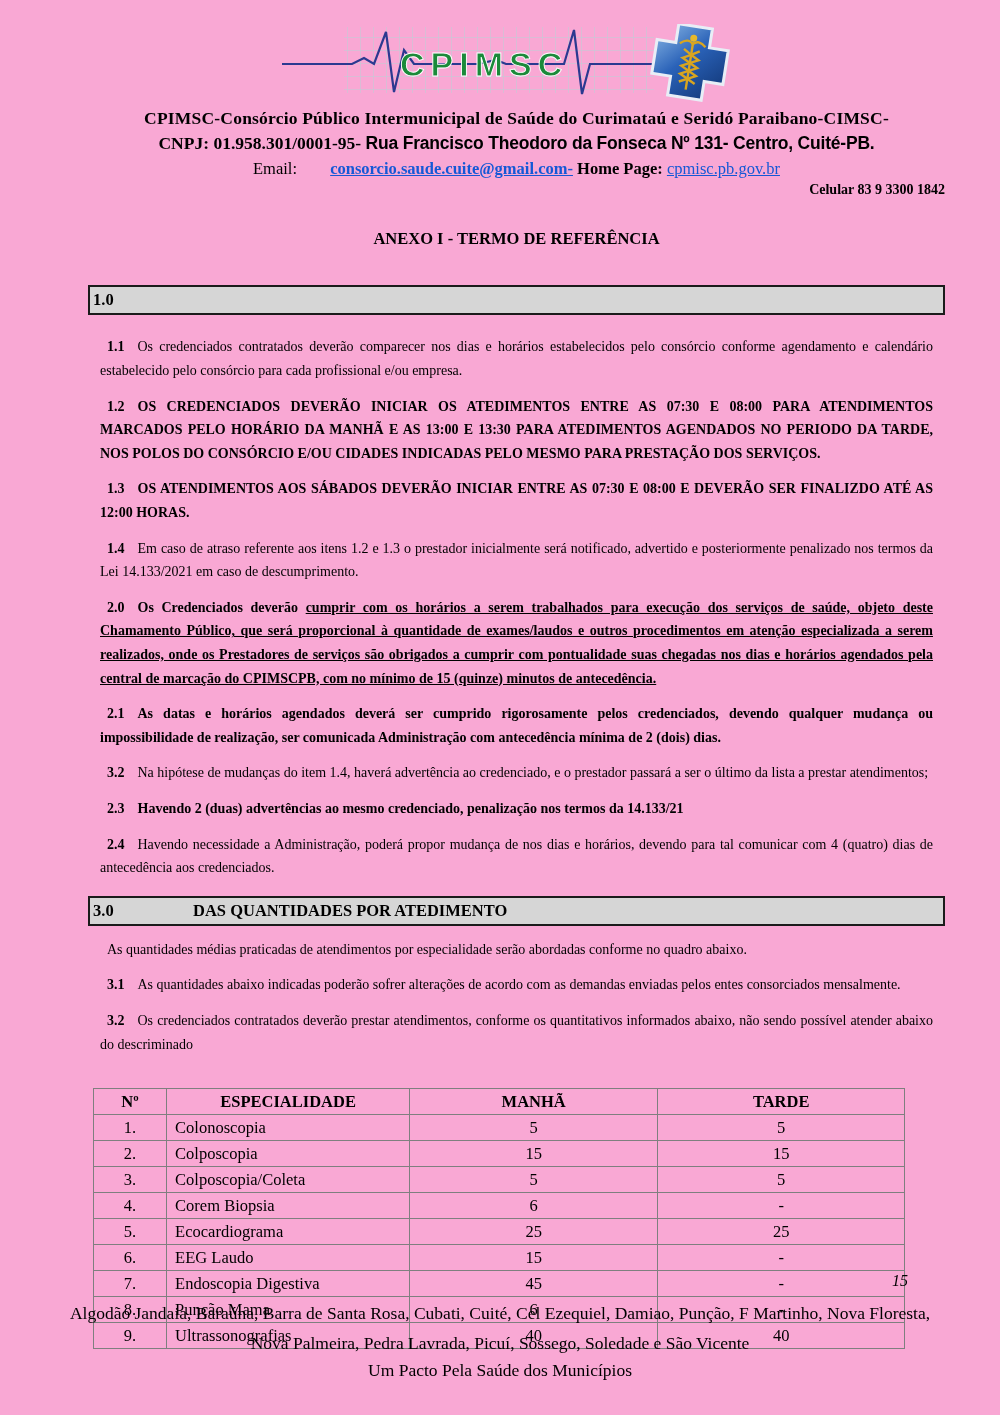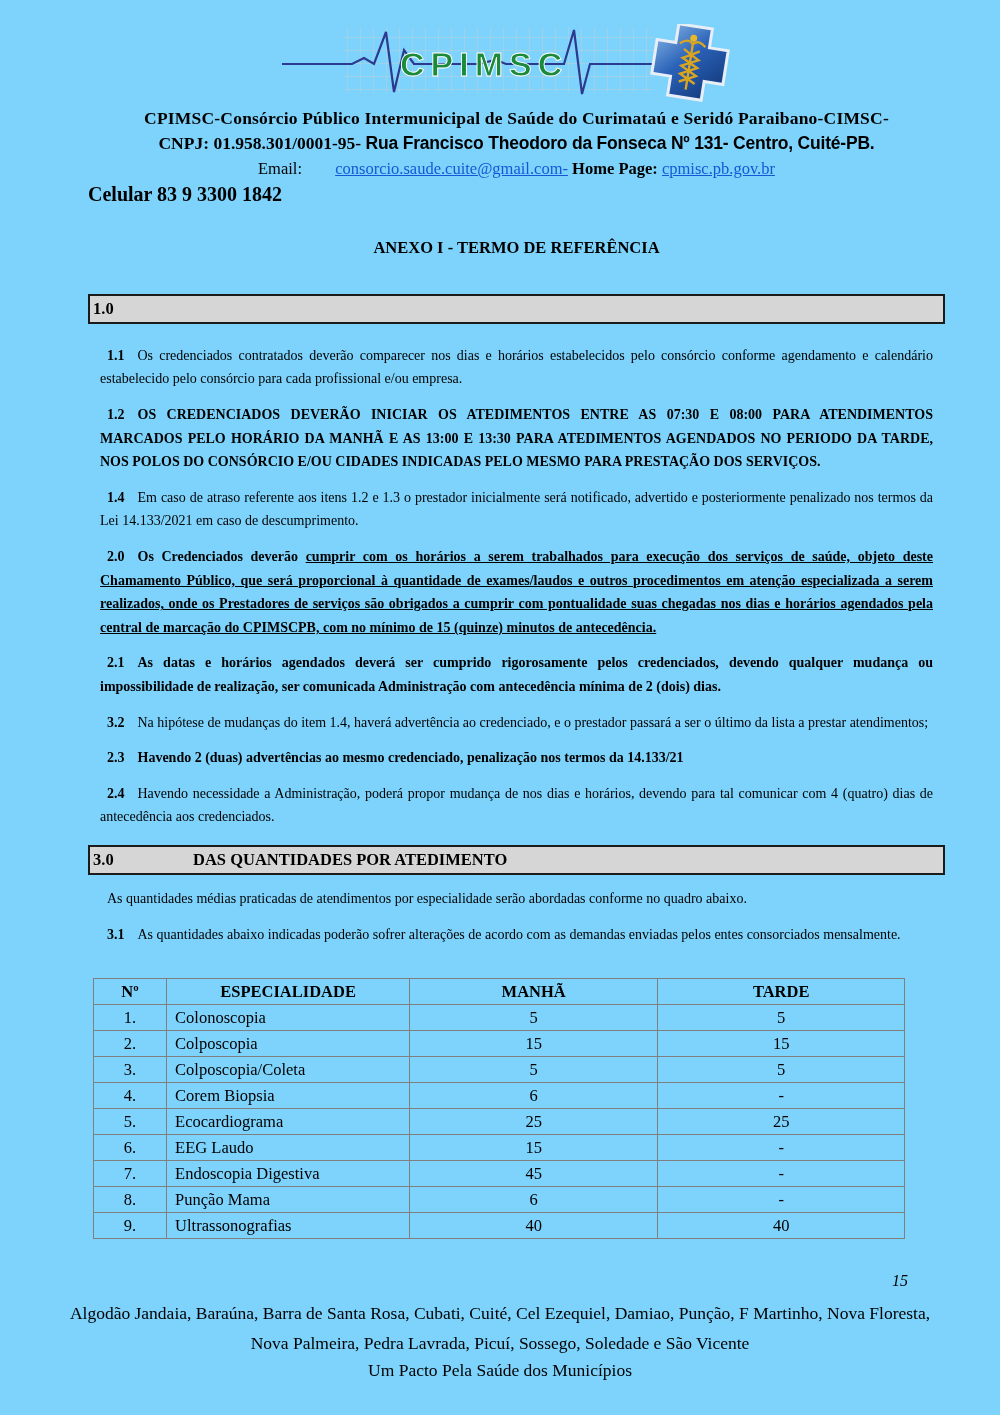--- a/index.html
+++ b/index.html
@@ -1,35 +1,35 @@
 <!DOCTYPE html>
 <html lang="pt-BR"><head>
 <meta charset="utf-8">
 <style>
   html,body { margin:0; padding:0; background:#ffffff; }
   .page {
     position:relative;
     width:1000px; height:1415px;
-    background:#7dd3fc;
+    background:#f9a8d4;
     font-family:"Liberation Serif","DejaVu Serif",serif;
     color:#000;
     overflow:hidden;
   }
   .content { padding:24px 55px 0 88px; }
 
   
   .logo-row { display:flex; justify-content:center; margin-bottom:4px; }
   .org-line1 { text-align:center; font-weight:bold; font-size:17.5px; line-height:1.45; letter-spacing:.2px; }
   .org-line2 { text-align:center; font-weight:bold; font-size:17.5px; line-height:1.45; }
   .org-line2 .addr { font-family:Liberation Sans, sans-serif; letter-spacing:-.2px; }
   .contact-line { text-align:center; font-size:16.5px; line-height:1.4; }
   .link { color:#1558d6; text-decoration:underline; }
-  .email-link { font-weight:normal;margin-left:29px; }
+  .email-link { font-weight:bold;margin-left:29px; }
   .bold { font-weight:bold; }
-  .celular-line { text-align:left; font-weight:bold; font-size:20px; line-height:1.4; }
+  .celular-line { text-align:right; font-weight:bold; font-size:14px; line-height:1.4; }
 
   .doc-title { text-align:center; font-weight:bold; font-size:16.5px; margin-top:30px; }
 
   
   .section-bar {
     display:flex; align-items:center;
     background:#d6d6d6;
     border:2px solid #1b1b1b;
     padding:3px 10px 3px 3px;
     font-weight:bold; font-size:16.5px;
@@ -130,36 +130,38 @@
 
     <div class="doc-title">ANEXO I - TERMO DE REFERÊNCIA</div>
 
     <div class="section-bar">
       <span class="bar-num">1.0</span>
     </div>
 
     <div class="body-block">
       <p><span class="pnum">1.1</span><span>Os credenciados contratados deverão comparecer nos dias e horários estabelecidos pelo consórcio conforme agendamento e calendário estabelecido pelo consórcio para cada profissional e/ou empresa.</span></p>
       <p class="allbold"><span class="pnum">1.2</span><span>OS CREDENCIADOS DEVERÃO INICIAR OS ATEDIMENTOS  ENTRE AS 07:30 E 08:00 PARA ATENDIMENTOS MARCADOS PELO HORÁRIO DA MANHÃ E AS 13:00 E 13:30 PARA ATEDIMENTOS AGENDADOS NO PERIODO DA TARDE, NOS POLOS DO CONSÓRCIO E/OU CIDADES INDICADAS PELO MESMO PARA PRESTAÇÃO DOS SERVIÇOS.</span></p>
+      <p class="allbold"><span class="pnum">1.3</span><span>OS ATENDIMENTOS AOS SÁBADOS DEVERÃO INICIAR ENTRE AS 07:30 E 08:00 E DEVERÃO SER FINALIZDO ATÉ AS 12:00 HORAS.</span></p>
       <p><span class="pnum">1.4</span><span>Em caso de atraso referente aos itens 1.2 e 1.3 o prestador inicialmente será notificado, advertido e posteriormente penalizado nos termos da Lei 14.133/2021 em caso de descumprimento.</span></p>
       <p class="allbold"><span class="pnum">2.0</span><span>Os Credenciados deverão </span><span class="uline">cumprir com os horários a serem trabalhados para execução dos serviços de saúde, objeto deste Chamamento Público, que será proporcional à quantidade de exames/laudos e outros procedimentos em atenção especializada a serem realizados, onde os Prestadores de serviços são obrigados a cumprir com pontualidade suas chegadas nos dias e horários agendados pela central de marcação do CPIMSCPB, com no mínimo de 15 (quinze) minutos de antecedência.</span></p>
       <p class="allbold"><span class="pnum">2.1</span><span>As datas e horários agendados deverá ser cumprido rigorosamente pelos credenciados, devendo qualquer mudança ou impossibilidade de realização, ser comunicada Administração com antecedência mínima de 2 (dois) dias.</span></p>
       <p><span class="pnum">3.2</span><span>Na hipótese de mudanças do item 1.4, haverá advertência ao credenciado, e o prestador passará a ser o último da lista a prestar atendimentos;</span></p>
       <p class="allbold"><span class="pnum">2.3</span><span>Havendo 2 (duas) advertências ao mesmo credenciado, penalização nos termos da 14.133/21</span></p>
       <p><span class="pnum">2.4</span><span>Havendo necessidade a Administração, poderá propor mudança de nos dias e horários, devendo para tal comunicar com 4 (quatro) dias de antecedência aos credenciados.</span></p>
     </div>
 
     <div class="section-bar" style="margin-top:16px;">
       <span class="bar-num">3.0</span>
       <span>DAS QUANTIDADES POR ATEDIMENTO</span>
     </div>
 
     <div class="body-block" style="margin-top:8px;">
       <p><span>As quantidades médias praticadas de atendimentos por especialidade serão abordadas conforme no quadro abaixo.</span></p>
       <p><span class="pnum">3.1</span><span>As quantidades abaixo indicadas poderão sofrer alterações de acordo com as demandas enviadas pelos entes consorciados mensalmente.</span></p>
+      <p><span class="pnum">3.2</span><span>Os credenciados contratados deverão prestar atendimentos, conforme os quantitativos informados abaixo, não sendo possível atender abaixo do descriminado</span></p>
     </div>
 
 
     <table class="exams">
       <thead>
         <tr>
           <th>Nº</th>
           <th>ESPECIALIDADE</th>
           <th>MANHÃ</th>
           <th>TARDE</th>

